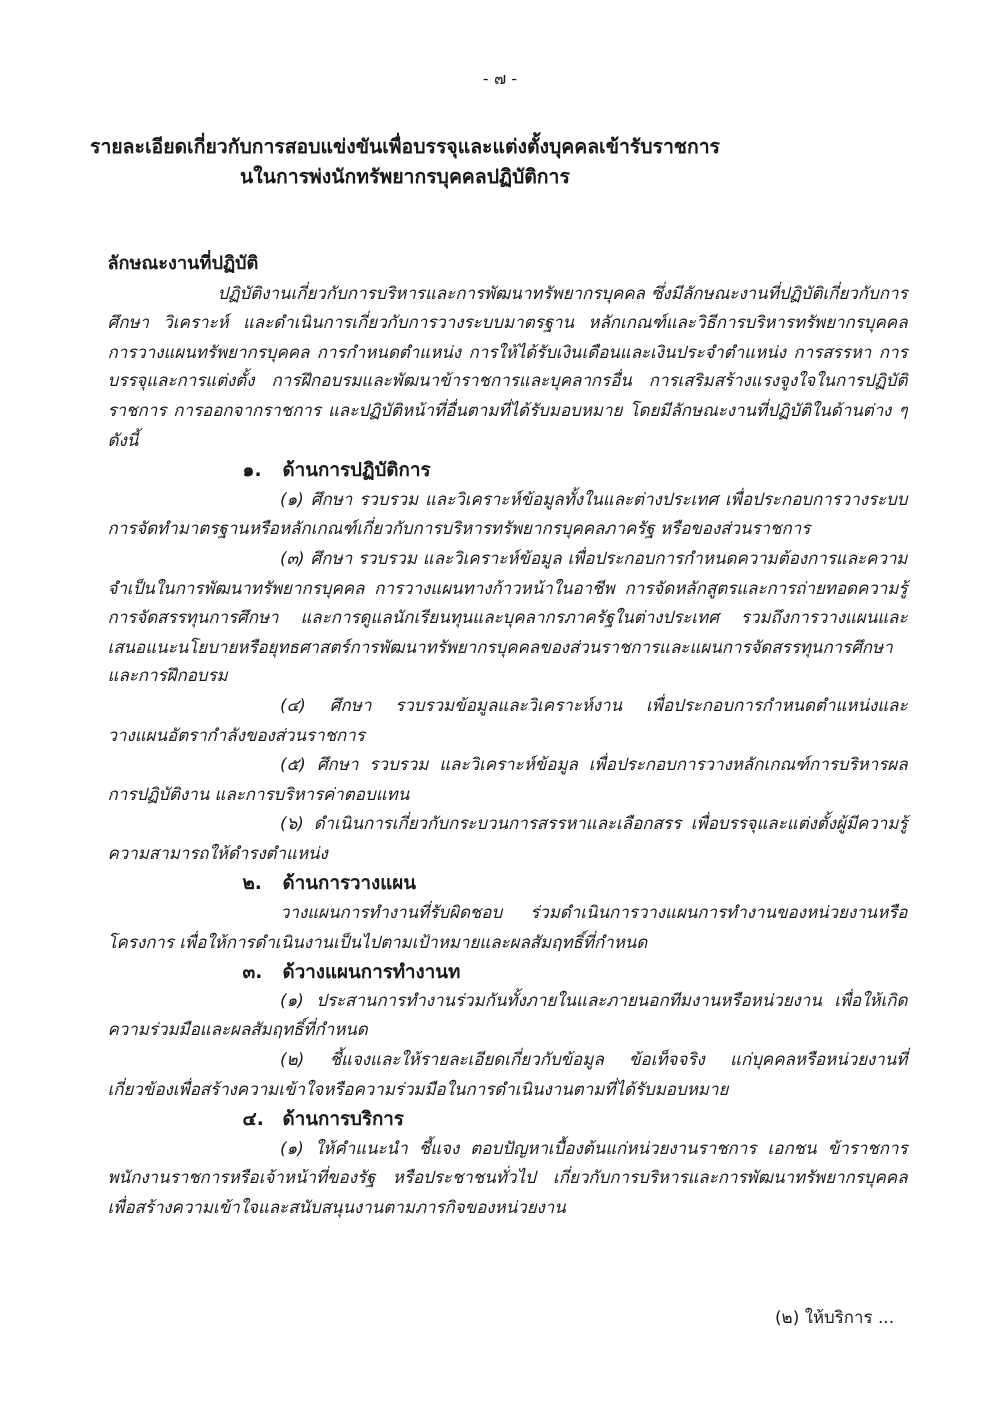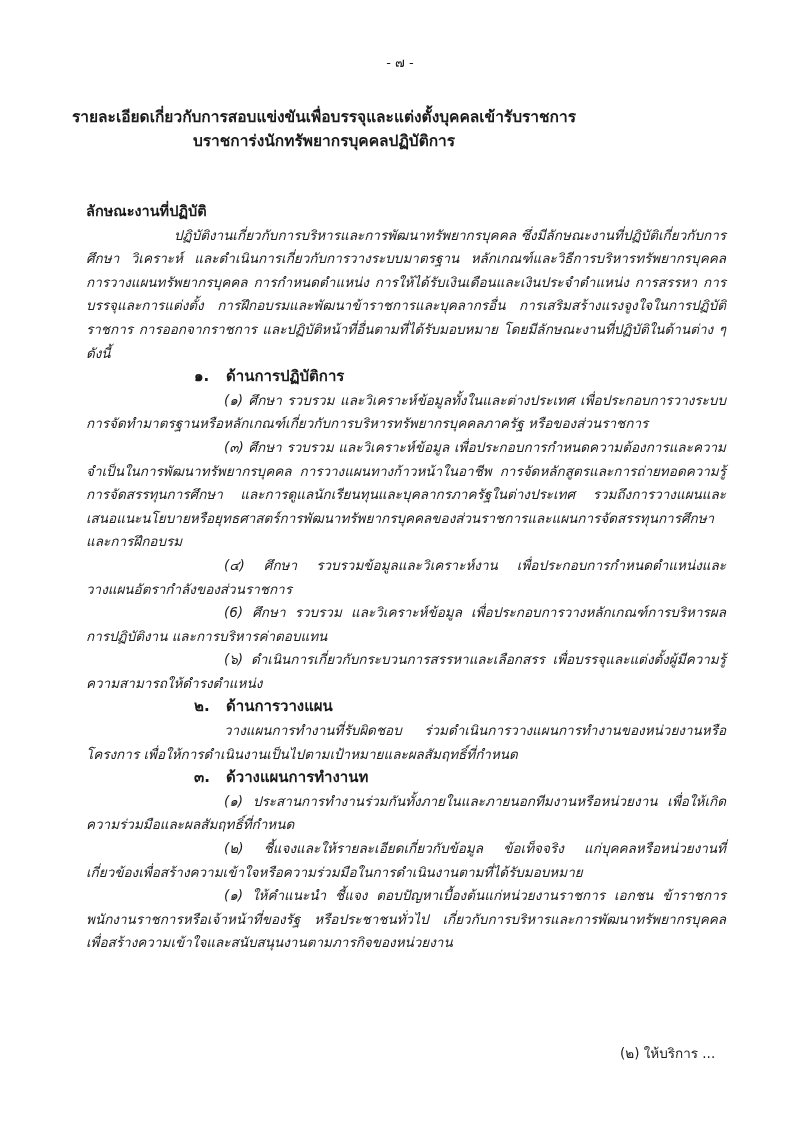--- a/index.html
+++ b/index.html
@@ -30,51 +30,54 @@
     position: absolute; top: 1042px; left: 620px; font-size: 13.5px;
   }
 </style>
 </head>
 <body>
 
 <div class="page-num">- ๗ -</div>
 
 <div class="title-block">
   <div>รายละเอียดเกี่ยวกับการสอบแข่งขันเพื่อบรรจุและแต่งตั้งบุคคลเข้ารับราชการ</div>
-  <div>บราชการ่งนักทรัพยากรบุคคลปฏิบัติการ</div>
+  <div>นในการพ่งนักทรัพยากรบุคคลปฏิบัติการ</div>
 </div>
 
 <div class="content">
   <div class="section-heading">ลักษณะงานที่ปฏิบัติ</div>
   <p class="p indent1">ปฏิบัติงานเกี่ยวกับการบริหารและการพัฒนาทรัพยากรบุคคล ซึ่งมีลักษณะงานที่ปฏิบัติเกี่ยวกับการศึกษา วิเคราะห์ และดำเนินการเกี่ยวกับการวางระบบมาตรฐาน หลักเกณฑ์และวิธีการบริหารทรัพยากรบุคคล การวางแผนทรัพยากรบุคคล การกำหนดตำแหน่ง การให้ได้รับเงินเดือนและเงินประจำตำแหน่ง การสรรหา การบรรจุและการแต่งตั้ง การฝึกอบรมและพัฒนาข้าราชการและบุคลากรอื่น การเสริมสร้างแรงจูงใจในการปฏิบัติราชการ การออกจากราชการ และปฏิบัติหน้าที่อื่นตามที่ได้รับมอบหมาย โดยมีลักษณะงานที่ปฏิบัติในด้านต่าง ๆ ดังนี้</p>
 
   <div>
     <div class="sub-heading">
       <span class="num">๑.</span><span>ด้านการปฏิบัติการ</span>
     </div>
     <p class="p indent-sub">(๑) ศึกษา รวบรวม และวิเคราะห์ข้อมูลทั้งในและต่างประเทศ เพื่อประกอบการวางระบบการจัดทำมาตรฐานหรือหลักเกณฑ์เกี่ยวกับการบริหารทรัพยากรบุคคลภาครัฐ หรือของส่วนราชการ</p>
     <p class="p indent-sub">(๓) ศึกษา รวบรวม และวิเคราะห์ข้อมูล เพื่อประกอบการกำหนดความต้องการและความจำเป็นในการพัฒนาทรัพยากรบุคคล การวางแผนทางก้าวหน้าในอาชีพ การจัดหลักสูตรและการถ่ายทอดความรู้ การจัดสรรทุนการศึกษา และการดูแลนักเรียนทุนและบุคลากรภาครัฐในต่างประเทศ รวมถึงการวางแผนและเสนอแนะนโยบายหรือยุทธศาสตร์การพัฒนาทรัพยากรบุคคลของส่วนราชการและแผนการจัดสรรทุนการศึกษาและการฝึกอบรม</p>
     <p class="p indent-sub">(๔) ศึกษา รวบรวมข้อมูลและวิเคราะห์งาน เพื่อประกอบการกำหนดตำแหน่งและวางแผนอัตรากำลังของส่วนราชการ</p>
-    <p class="p indent-sub">(6) ศึกษา รวบรวม และวิเคราะห์ข้อมูล เพื่อประกอบการวางหลักเกณฑ์การบริหารผลการปฏิบัติงาน และการบริหารค่าตอบแทน</p>
+    <p class="p indent-sub">(๕) ศึกษา รวบรวม และวิเคราะห์ข้อมูล เพื่อประกอบการวางหลักเกณฑ์การบริหารผลการปฏิบัติงาน และการบริหารค่าตอบแทน</p>
     <p class="p indent-sub">(๖) ดำเนินการเกี่ยวกับกระบวนการสรรหาและเลือกสรร เพื่อบรรจุและแต่งตั้งผู้มีความรู้ความสามารถให้ดำรงตำแหน่ง</p>
   </div>
 
   <div>
     <div class="sub-heading">
       <span class="num">๒.</span><span>ด้านการวางแผน</span>
     </div>
     <p class="p indent-sub">วางแผนการทำงานที่รับผิดชอบ ร่วมดำเนินการวางแผนการทำงานของหน่วยงานหรือโครงการ เพื่อให้การดำเนินงานเป็นไปตามเป้าหมายและผลสัมฤทธิ์ที่กำหนด</p>
   </div>
 
   <div>
     <div class="sub-heading">
       <span class="num">๓.</span><span>ด้วางแผนการทำงานท</span>
     </div>
     <p class="p indent-sub">(๑) ประสานการทำงานร่วมกันทั้งภายในและภายนอกทีมงานหรือหน่วยงาน เพื่อให้เกิดความร่วมมือและผลสัมฤทธิ์ที่กำหนด</p>
     <p class="p indent-sub">(๒) ชี้แจงและให้รายละเอียดเกี่ยวกับข้อมูล ข้อเท็จจริง แก่บุคคลหรือหน่วยงานที่เกี่ยวข้องเพื่อสร้างความเข้าใจหรือความร่วมมือในการดำเนินงานตามที่ได้รับมอบหมาย</p>
   </div>
 
   <div>
+    <div class="sub-heading">
+      <span class="num">๔.</span><span>ด้านการบริการ</span>
+    </div>
     <p class="p indent-sub">(๑) ให้คำแนะนำ ชี้แจง ตอบปัญหาเบื้องต้นแก่หน่วยงานราชการ เอกชน ข้าราชการพนักงานราชการหรือเจ้าหน้าที่ของรัฐ หรือประชาชนทั่วไป เกี่ยวกับการบริหารและการพัฒนาทรัพยากรบุคคลเพื่อสร้างความเข้าใจและสนับสนุนงานตามภารกิจของหน่วยงาน</p>
   </div>
 </div>
 
 <div class="footer-next">(๒) ให้บริการ ...</div>
 
 </body></html>

